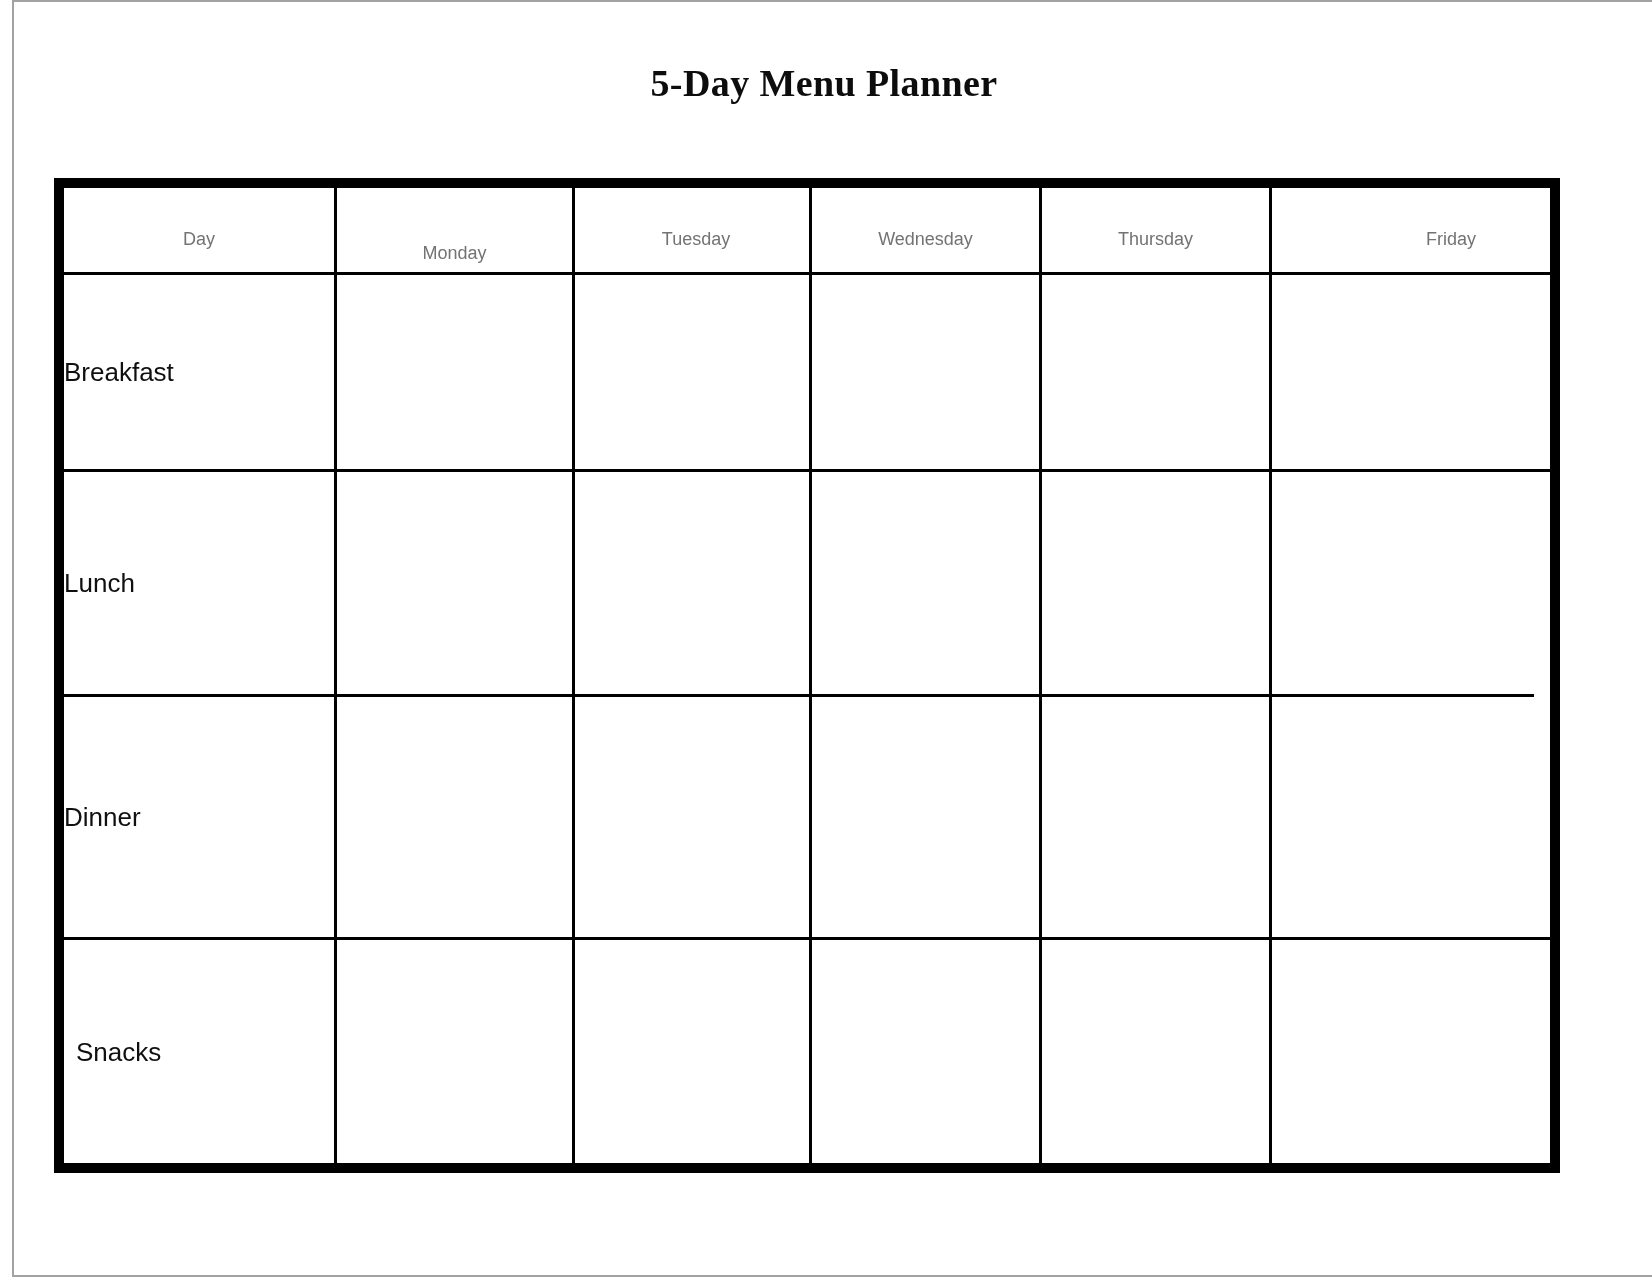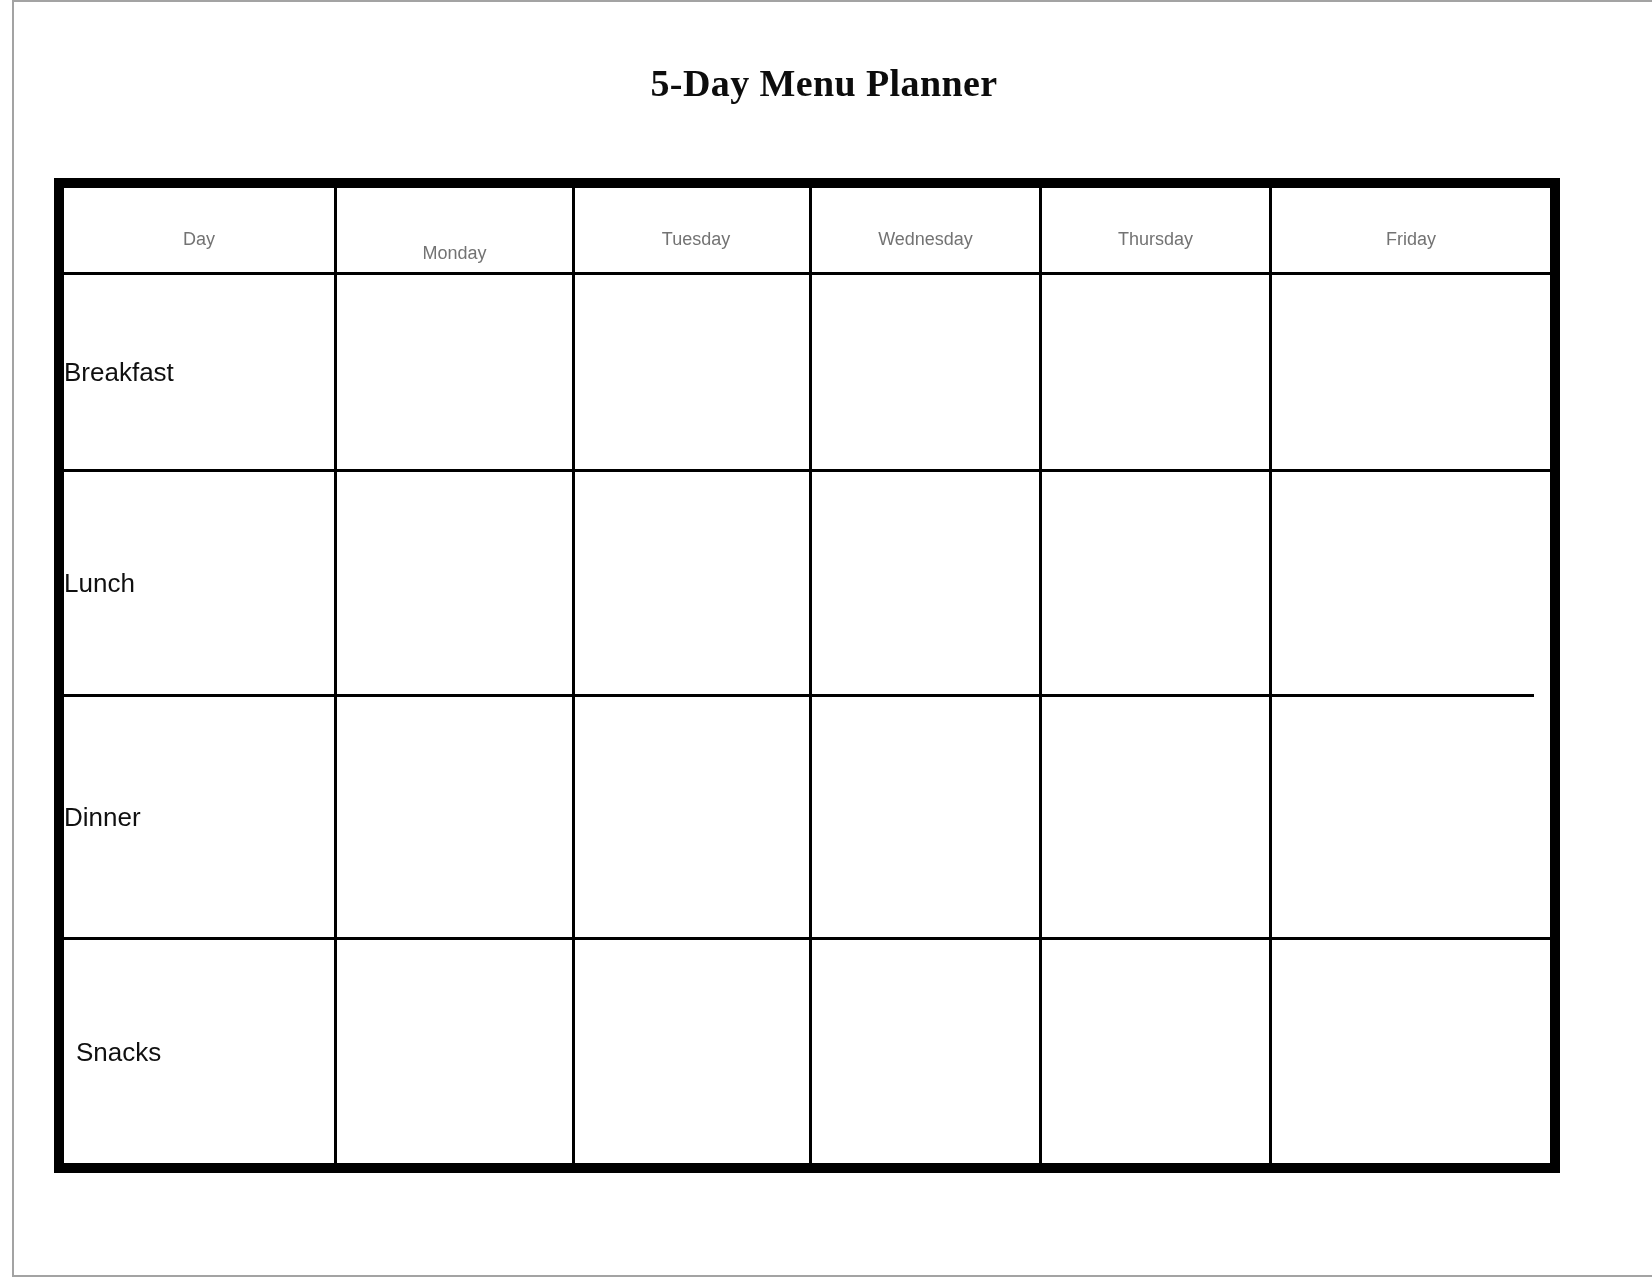--- a/index.html
+++ b/index.html
@@ -135,21 +135,21 @@
       </div>
       <div class="cell head-cell" style="left:511px;  top:0px; width:242px; height:84px;">
         <span class="lbl">Tuesday</span>
       </div>
       <div class="cell head-cell" style="left:748px;  top:0px; width:227px; height:84px;">
         <span class="lbl">Wednesday</span>
       </div>
       <div class="cell head-cell" style="left:978px;  top:0px; width:227px; height:84px;">
         <span class="lbl">Thursday</span>
       </div>
-      <div class="cell head-cell" style="left:1208px; top:0px; width:278px; height:84px;">
+      <div class="cell head-cell" style="left:1248px; top:0px; width:278px; height:84px;">
         <span class="lbl">Friday</span>
       </div>
 
       <div class="cell rowlabel-cell" style="left:0px; top:87px; width:270px; height:194px;">
         <span class="lbl">Breakfast</span>
       </div>
       <div class="cell body-cell" style="left:273px;  top:87px; width:235px; height:194px;"></div>
       <div class="cell body-cell" style="left:511px;  top:87px; width:234px; height:194px;"></div>
       <div class="cell body-cell" style="left:748px;  top:87px; width:227px; height:194px;"></div>
       <div class="cell body-cell" style="left:978px;  top:87px; width:227px; height:194px;"></div>

